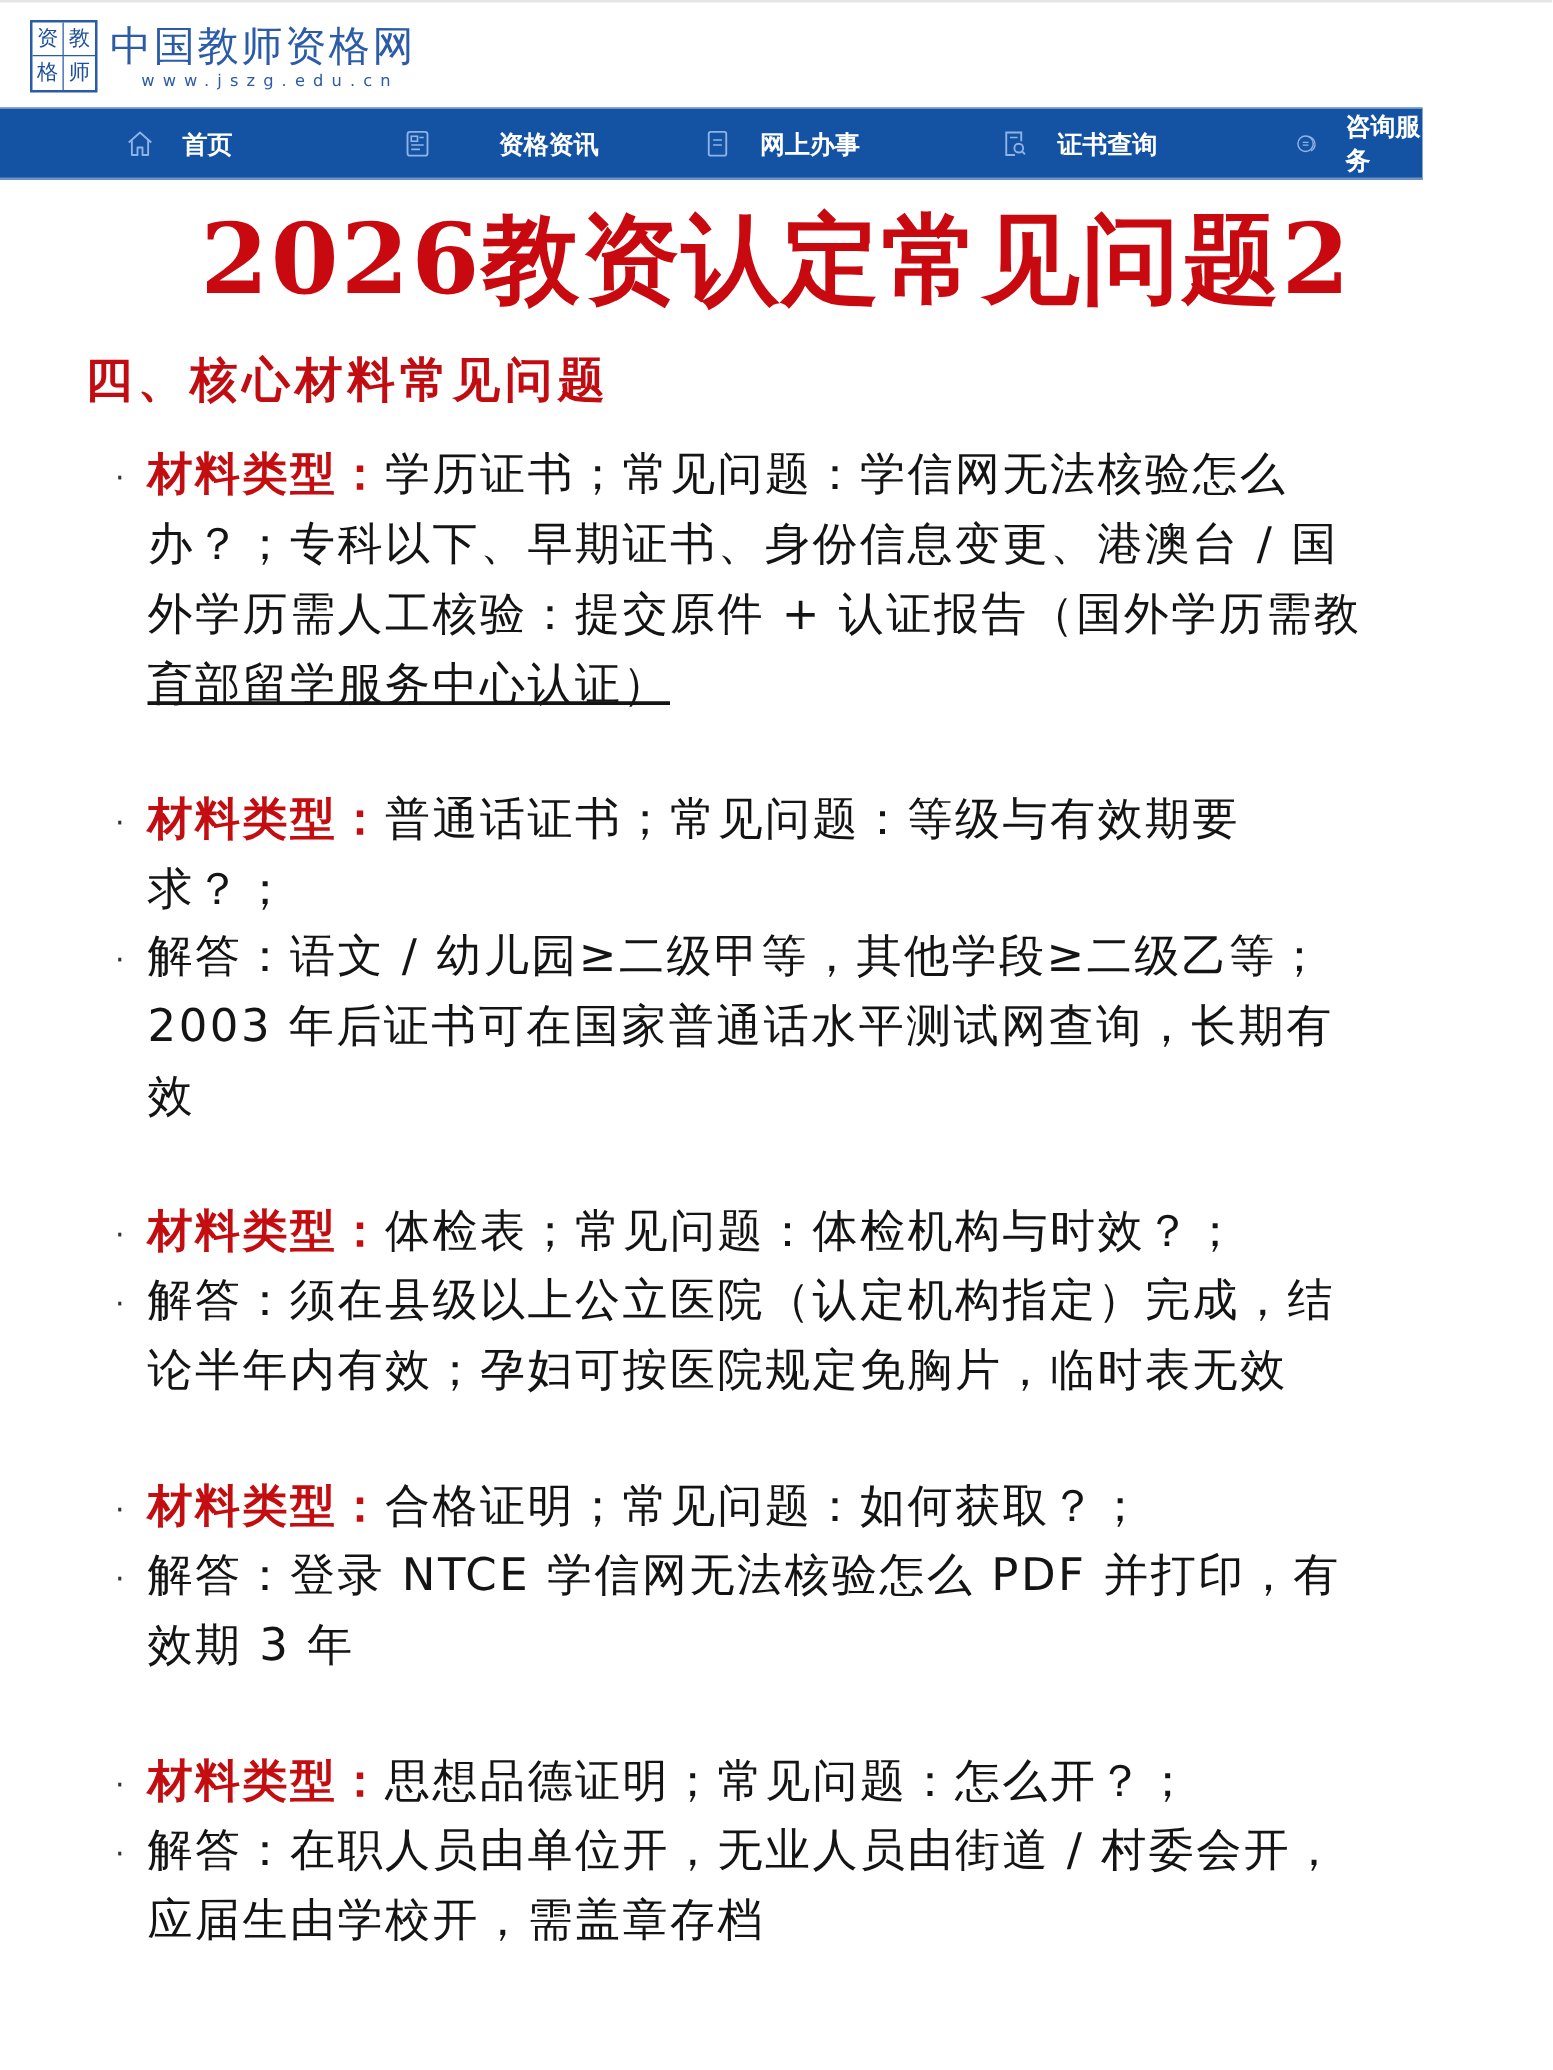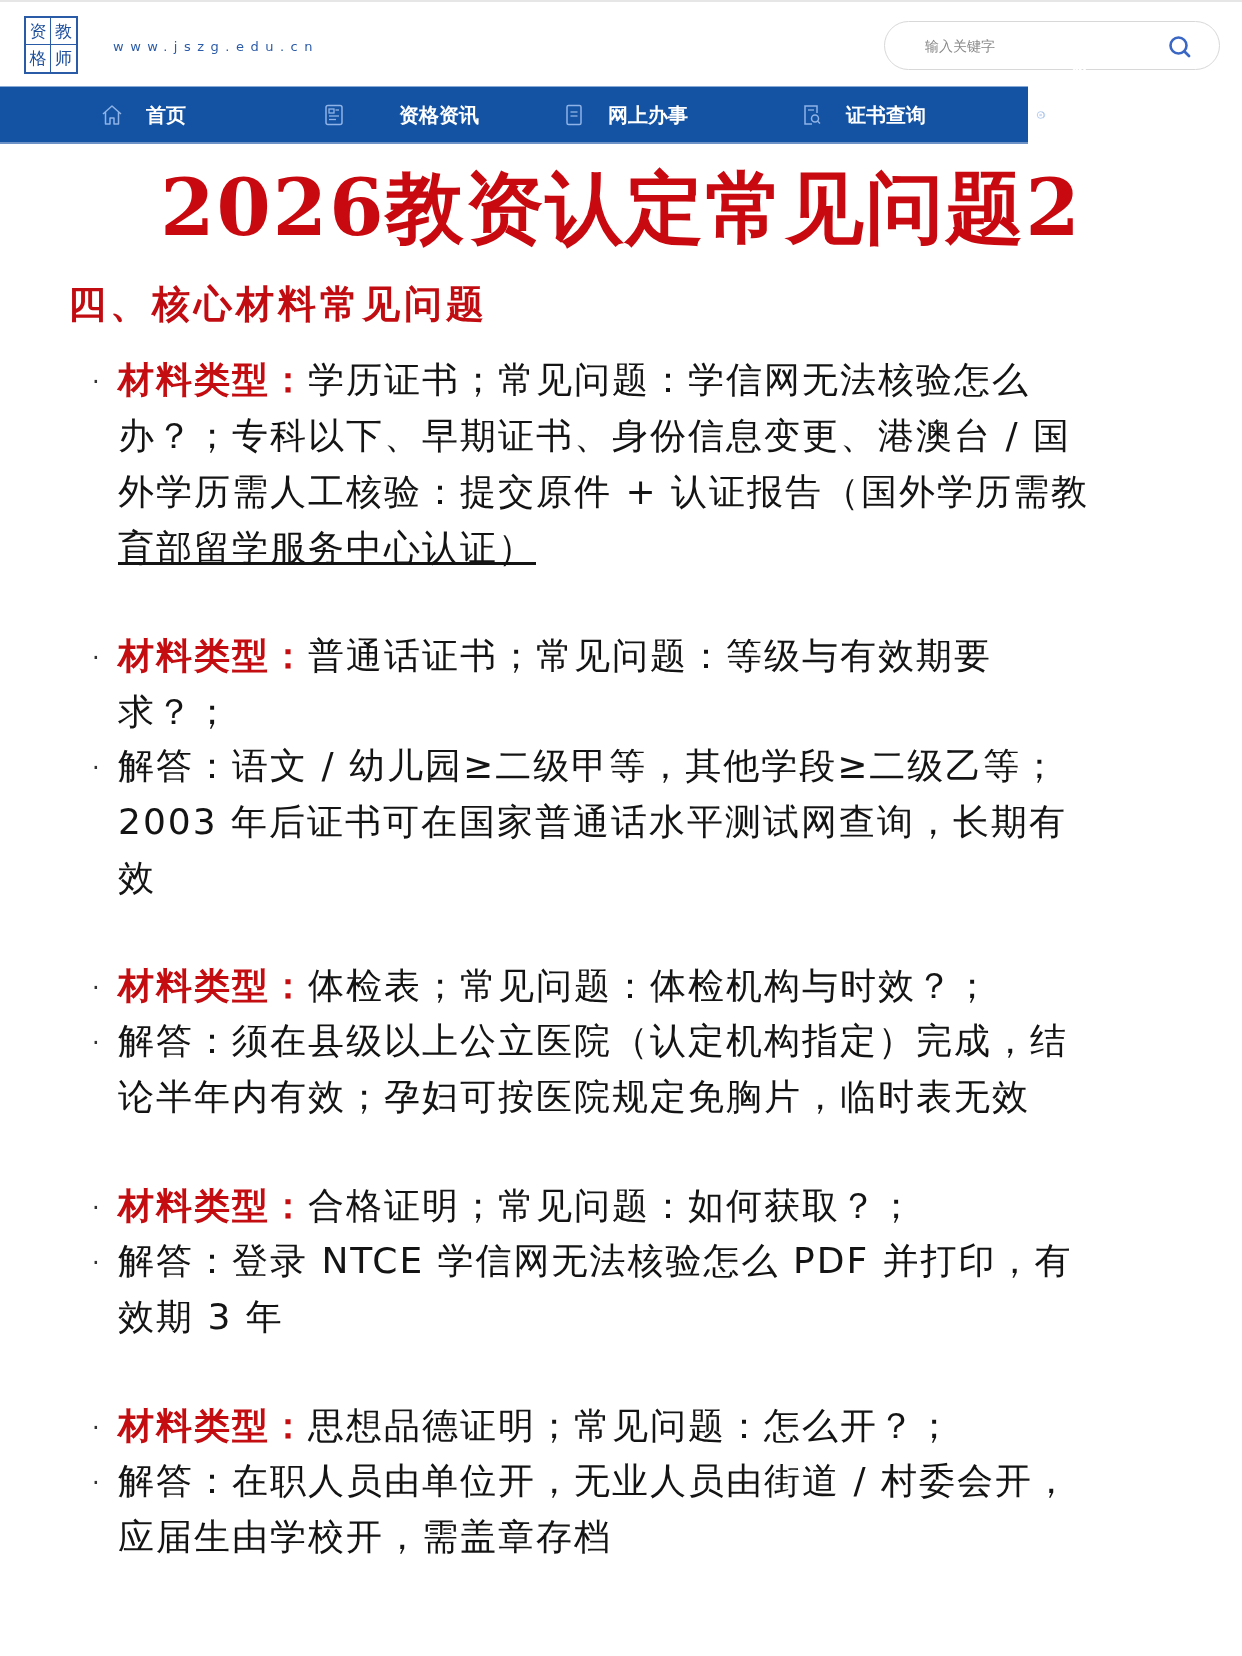--- a/index.html
+++ b/index.html
@@ -17,21 +17,21 @@
   .logo-text { margin-left: 10px; display: flex; flex-direction: column; }
   .logo-title { font-family: "DejaVu Serif", serif; font-size: 33px; color: #2c5ca8; letter-spacing: 2px; line-height: 38px; }
   .logo-url { font-family: "DejaVu Sans", sans-serif; font-size: 13px; color: #2c5ca8; letter-spacing: 6.5px; margin-top: 2px; margin-left: 25px; }
 
   .search { position: absolute; left: 884px; top: 19px; width: 336px; height: 49px; border: 1.5px solid #d8d8d8; border-radius: 25px; background: #fff; }
   .search input { position: absolute; left: 40px; top: 12px; width: 220px; height: 24px; border: none; outline: none; font-size: 14px; color: #777; background: transparent; font-family: "DejaVu Sans", sans-serif; }
   .search input::placeholder { color: #888; }
   .search-btn { position: absolute; right: 26px; top: 12px; width: 26px; height: 26px; cursor: pointer; }
 
   
-  .nav { position: absolute; left: 0; top: 86px; width: 1028px; height: 58px; background: #1453a3; border-top: 1px solid #8aaad6; border-bottom: 2px solid #6d92c8; display: flex; }
+  .nav { position: absolute; left: 0; top: 86px; width: 1138px; height: 58px; background: #1453a3; border-top: 1px solid #8aaad6; border-bottom: 2px solid #6d92c8; display: flex; }
   .nav-item { position: absolute; top: 0; height: 56px; display: flex; align-items: center; color: #fff; font-weight: bold; font-size: 20px; cursor: pointer; }
   .nav-item svg { width: 24px; height: 24px; margin-right: 22px; }
 
   
   .page-title { position: absolute; left: 0; top: 162px; width: 1242px; text-align: center; font-family: "DejaVu Serif", "Liberation Serif", serif; font-weight: bold; font-size: 78px; color: #c8090f; letter-spacing: 2px; line-height: 92px; }
   .section-title { position: absolute; left: 68px; top: 276px; font-weight: bold; font-size: 38px; color: #c10d12; letter-spacing: 4px; line-height: 56px; }
   .line { position: absolute; left: 118px; font-size: 36px; line-height: 56px; color: #141414; white-space: nowrap; letter-spacing: 2px; }
   .bullet { position: absolute; left: 92px; font-size: 24px; color: #333; line-height: 56px; }
   .label { color: #c30d10; font-weight: bold; }
 </style>
@@ -40,33 +40,25 @@
 
 <div class="topbar">
   <div class="logo">
     <div class="logo-box">
       <span>资</span>
       <span>教</span>
       <span>格</span>
       <span>师</span>
     </div>
     <div class="logo-text">
+      <div class="logo-title">中国教师资格网</div>
       <div class="logo-url">www.jszg.edu.cn</div>
     </div>
   </div>
 
-  <div class="search">
-    <input type="text" placeholder="输入关键字" style="">
-    <div class="search-btn">
-      <svg viewBox="0 0 26 26" width="26" height="26">
-        <circle cx="11.5" cy="11.5" r="8" fill="none" stroke="#3b67c4" stroke-width="2.6"></circle>
-        <line x1="17.5" y1="17.5" x2="22" y2="22" stroke="#3b67c4" stroke-width="2.8" stroke-linecap="round"></line>
-      </svg>
-    </div>
-  </div>
 </div>
 
 <div class="nav">
   <div class="nav-item" style="left:100px;">
     <svg viewBox="0 0 24 24">
       <path d="M3 11 L12 3 L21 11 M5.5 9 V21 H10 V15 H14 V21 H18.5 V9" fill="none" stroke="#8fb3e6" stroke-width="1.5" stroke-linejoin="round"></path>
     </svg>
     <span>首页</span>
   </div>
   <div class="nav-item" style="left:322px;gap:31px;">

